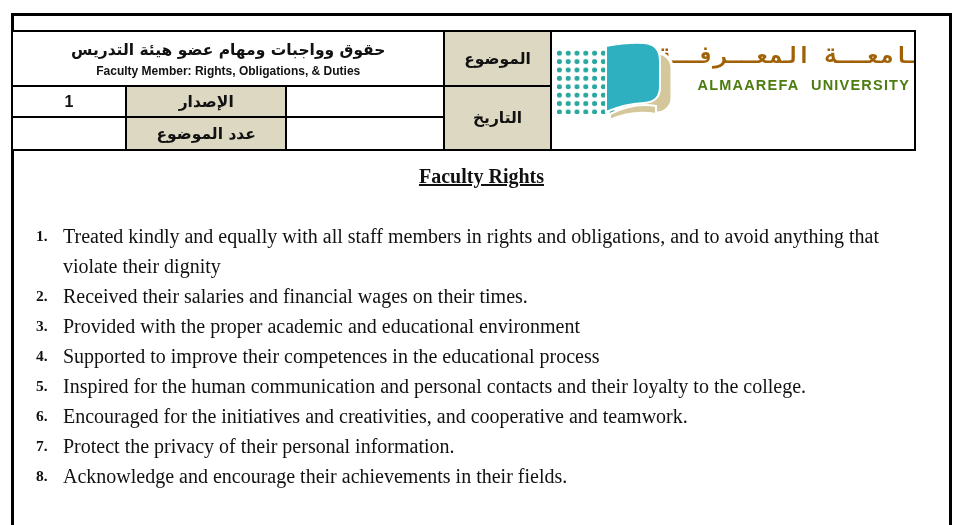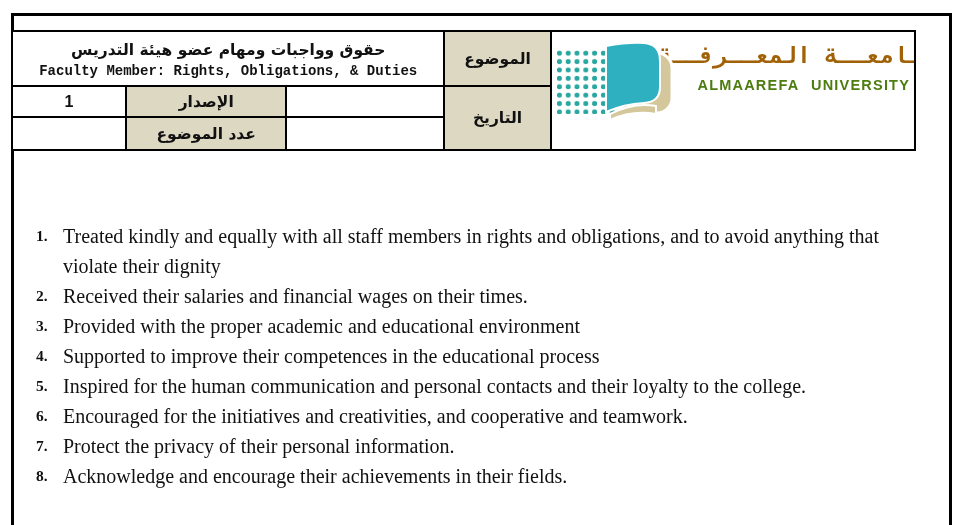--- a/index.html
+++ b/index.html
@@ -40,23 +40,23 @@
   }
   .header-table td.tan { background: #ddd8c2; margin-top: 38px; }
   .ar {
     font-family: "DejaVu Sans", sans-serif;
     font-weight: bold;
     direction: rtl;
     color: #111111;
   }
   .doc-title-ar { font-size: 15.5px; line-height: 22px; padding-top: 2px; }
   .doc-title-en {
-    font-family: Liberation Mono, monospace;
-    font-weight: bold;
-    font-size: 14px;
+    font-family: Liberation Sans, sans-serif;
+    font-weight: bold;
+    font-size: 12px;
     line-height: 20px;
   }
   .cell-label-ar { font-size: 15.5px; }
   .version-num {
     font-family: "Liberation Sans", sans-serif;
     font-weight: bold;
     font-size: 16px;
   }
   
   .logo-cell-inner {
@@ -194,20 +194,21 @@
         <span class="version-num"></span>
       </td>
       <td class="tan">
         <span class="ar cell-label-ar">عدد الموضوع</span>
       </td>
       <td></td>
     </tr>
   </tbody>
     </table>
 
+  <div class="section-title">Faculty Rights</div>
 
   <div class="rights-list">
     <div class="right-item">
       <span class="item-num">1.</span>
       <span class="item-text">Treated kindly and equally with all staff members in rights and obligations, and to avoid anything that violate their dignity</span>
     </div>
     <div class="right-item">
       <span class="item-num">2.</span>
       <span class="item-text">Received their salaries and financial wages on their times.</span>
     </div>

